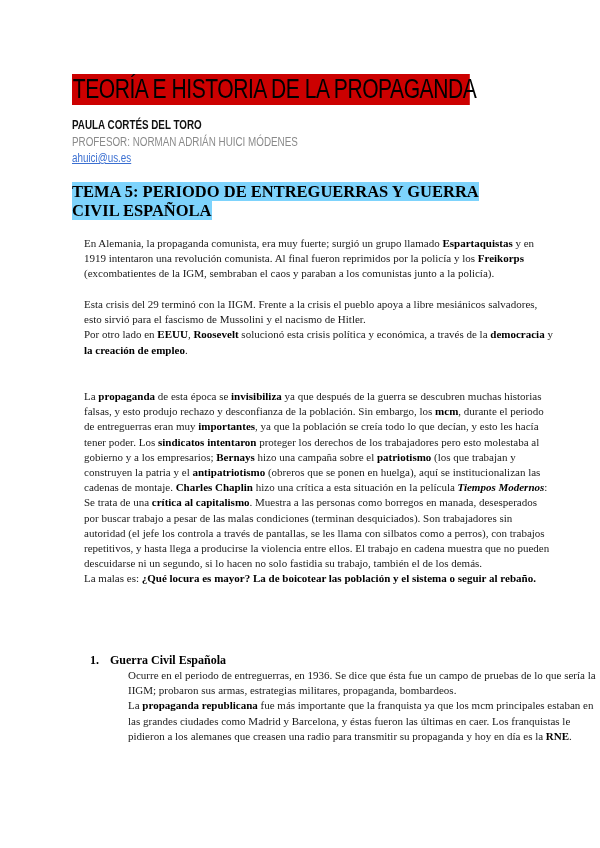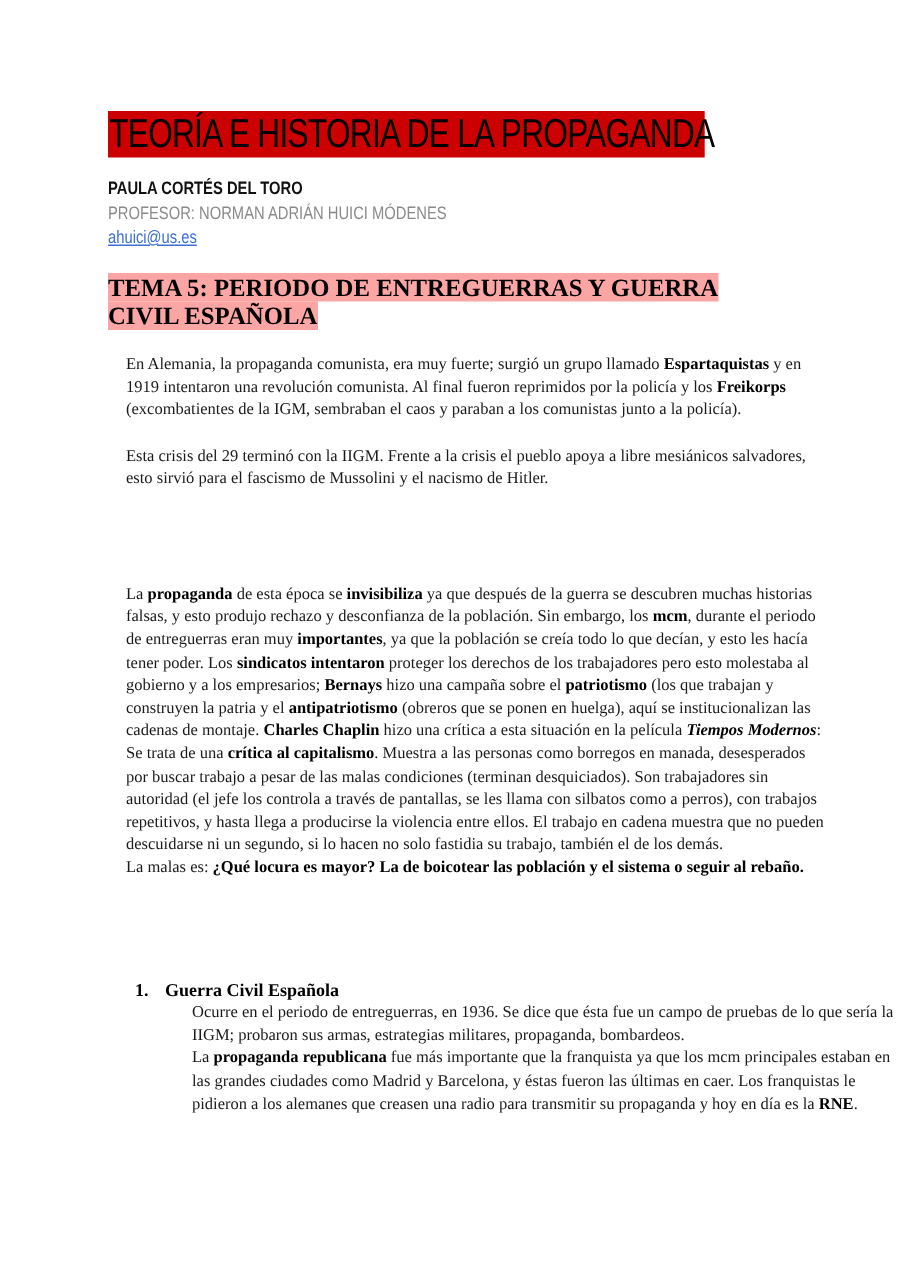--- a/index.html
+++ b/index.html
@@ -78,21 +78,21 @@
       position: absolute;
       left: 72px; top: 182px;
       width: 420px;
       font-family: "Liberation Serif", serif;
       font-weight: bold;
       font-size: 16.5px;
       line-height: 19px;
       color: #000;
     }
     .tema span.hl {
-      background: #fca5a5;
+      background: #7dd3fc;
       box-decoration-break: clone;
       -webkit-box-decoration-break: clone;
     }
     .body-block {
       position: absolute;
       left: 84px;
       width: 470px;
       font-family: "Liberation Serif", serif;
       font-size: 11px;
       line-height: 15.2px;
@@ -129,20 +129,21 @@
   <a class="email">ahuici@us.es</a>
 
   <div class="tema"><span class="hl">TEMA 5: PERIODO DE ENTREGUERRAS Y GUERRA CIVIL ESPAÑOLA</span></div>
 
   <div class="body-block" style="top:236px;">
     <p><span>En Alemania, la propaganda comunista, era muy fuerte; surgió un grupo llamado </span><b>Espartaquistas</b><span> y en 1919 intentaron una revolución comunista. Al final fueron reprimidos por la policía y los </span><b>Freikorps</b><span> (excombatientes de la IGM, sembraban el caos y paraban a los comunistas junto a la policía).</span></p>
   </div>
 
   <div class="body-block" style="top:297px;">
     <p>Esta crisis del 29 terminó con la IIGM. Frente a la crisis el pueblo apoya a libre mesiánicos salvadores, esto sirvió para el fascismo de Mussolini y el nacismo de Hitler.</p>
+    <p><span>Por otro lado en </span><b>EEUU</b><span>, </span><b>Roosevelt</b><span> solucionó esta crisis política y económica, a través de la </span><b>democracia</b><span> y </span><b>la creación de empleo</b><span>.</span></p>
   </div>
 
   <div class="body-block" style="top:389px;">
     <p><span>La </span><b>propaganda</b><span> de esta época se </span><b>invisibiliza</b><span> ya que después de la guerra se descubren muchas historias falsas, y esto produjo rechazo y desconfianza de la población. Sin embargo, los </span><b>mcm</b><span>, durante el periodo de entreguerras eran muy </span><b>importantes</b><span>, ya que la población se creía todo lo que decían, y esto les hacía tener poder. Los </span><b>sindicatos intentaron</b><span> proteger los derechos de los trabajadores pero esto molestaba al gobierno y a los empresarios; </span><b>Bernays</b><span> hizo una campaña sobre el </span><b>patriotismo</b><span> (los que trabajan y construyen la patria y el </span><b>antipatriotismo</b><span> (obreros que se ponen en huelga), aquí se institucionalizan las cadenas de montaje. </span><b>Charles Chaplin</b><span> hizo una crítica a esta situación en la película </span><b><i>Tiempos Modernos</i></b><span>:</span></p>
     <p><span>Se trata de una </span><b>crítica al capitalismo</b><span>. Muestra a las personas como borregos en manada, desesperados por buscar trabajo a pesar de las malas condiciones (terminan desquiciados). Son trabajadores sin autoridad (el jefe los controla a través de pantallas, se les llama con silbatos como a perros), con trabajos repetitivos, y hasta llega a producirse la violencia entre ellos. El trabajo en cadena muestra que no pueden descuidarse ni un segundo, si lo hacen no solo fastidia su trabajo, también el de los demás.</span></p>
     <p><span>La malas es: </span><b>¿Qué locura es mayor? La de boicotear las población y el sistema o seguir al rebaño.</b></p>
   </div>
 
   <div class="section-heading"><span class="num">1.</span><span>Guerra Civil Española</span></div>
 

